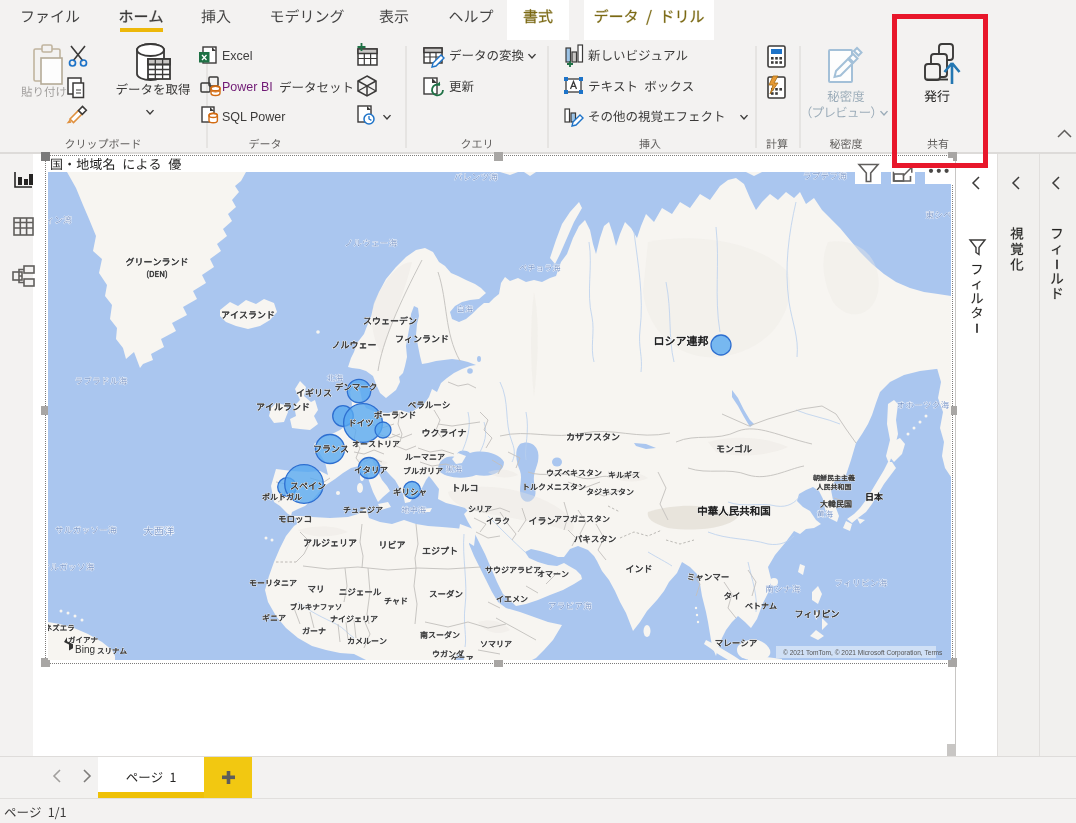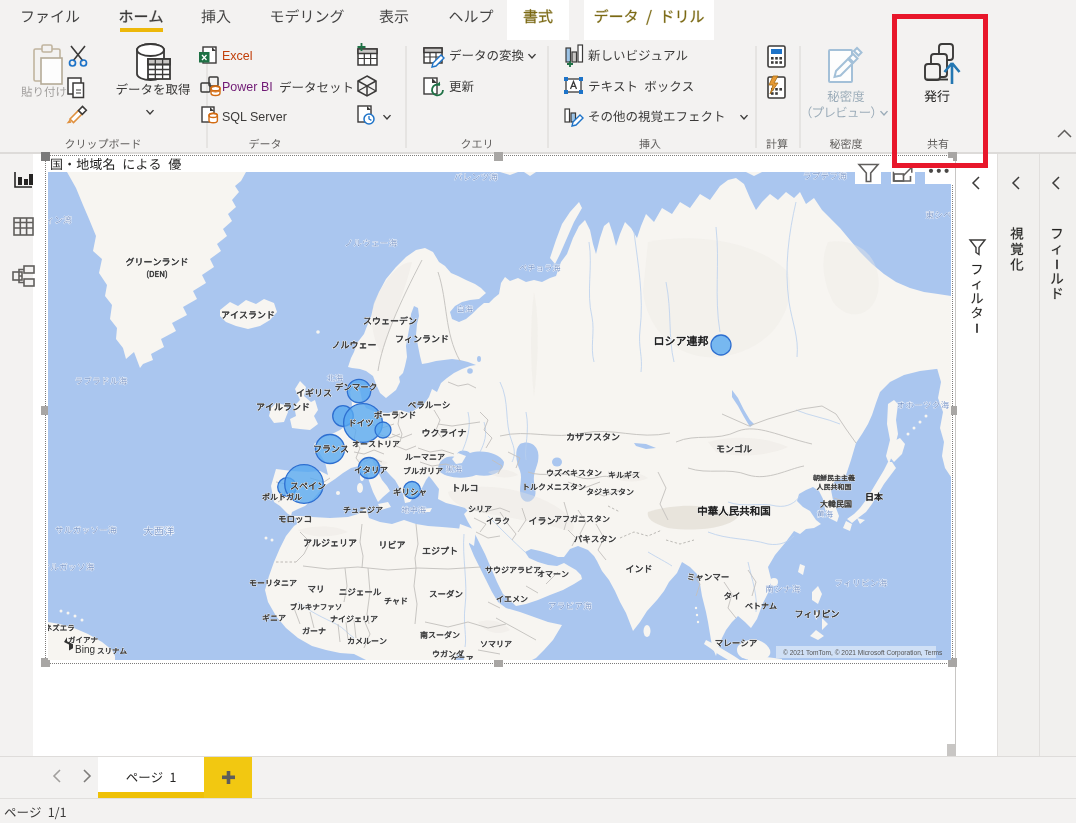--- a/index.html
+++ b/index.html
@@ -22,23 +22,23 @@
 <div class="abs" style="left:0;top:798px;width:1076px;height:25px;background:#f3f2f1;border-top:1px solid #e1dfdd;box-sizing:border-box"></div>
 <div class="abs" style="left:41px;top:152px;width:9px;height:9px;background:#7a7a7a"></div>
 <div class="abs" style="left:494px;top:152px;width:9px;height:9px;background:#a8a6a4"></div>
 <div class="abs" style="left:948px;top:152px;width:9px;height:9px;background:#a8a6a4"></div>
 <div class="abs" style="left:41px;top:406px;width:9px;height:9px;background:#a8a6a4"></div>
 <div class="abs" style="left:948px;top:406px;width:9px;height:9px;background:#a8a6a4"></div>
 <div class="abs" style="left:41px;top:658px;width:9px;height:9px;background:#a8a6a4"></div>
 <div class="abs" style="left:494px;top:658px;width:9px;height:9px;background:#a8a6a4"></div>
 <div class="abs" style="left:948px;top:658px;width:9px;height:9px;background:#a8a6a4"></div>
 <div class="abs" style="left:947px;top:744px;width:9px;height:12px;background:#c8c6c4"></div>
-<div class="abs" style="left:222px;top:49px;font-size:12.5px;color:#c2410c">Excel</div>
+<div class="abs" style="left:222px;top:49px;font-size:12.5px;color:#404040">Excel</div>
 <div class="abs" style="left:222px;top:80px;font-size:12.5px;color:#701a75">Power BI <span id="pbids"></span></div>
-<div class="abs" style="left:222px;top:110px;font-size:12.5px;color:#3b3a39">SQL Server</div>
+<div class="abs" style="left:222px;top:110px;font-size:12.5px;color:#3b3a39">SQL Power</div>
 <svg class="abs" style="left:0;top:0;z-index:5" width="1076" height="823" viewBox="0 0 1076 823">
     <defs>
       <clipPath id="mapclip">
         <rect x="48" y="172" width="903" height="488"></rect>
       </clipPath>
       <path id="g28" d="M239 -196 295 -171C209 -29 168 141 168 311C168 480 209 649 295 792L239 818C147 668 92 507 92 311C92 114 147 -47 239 -196Z"></path>
       <path id="g29" d="M99 -196C191 -47 246 114 246 311C246 507 191 668 99 818L42 792C128 649 171 480 171 311C171 141 128 -29 42 -171Z"></path>
       <path id="g2f" d="M11 -179H78L377 794H311Z"></path>
       <path id="g31" d="M88 0H490V76H343V733H273C233 710 186 693 121 681V623H252V76H88Z"></path>
       <path id="g44" d="M101 0H288C509 0 629 137 629 369C629 603 509 733 284 733H101ZM193 76V658H276C449 658 534 555 534 369C534 184 449 76 276 76Z"></path>

